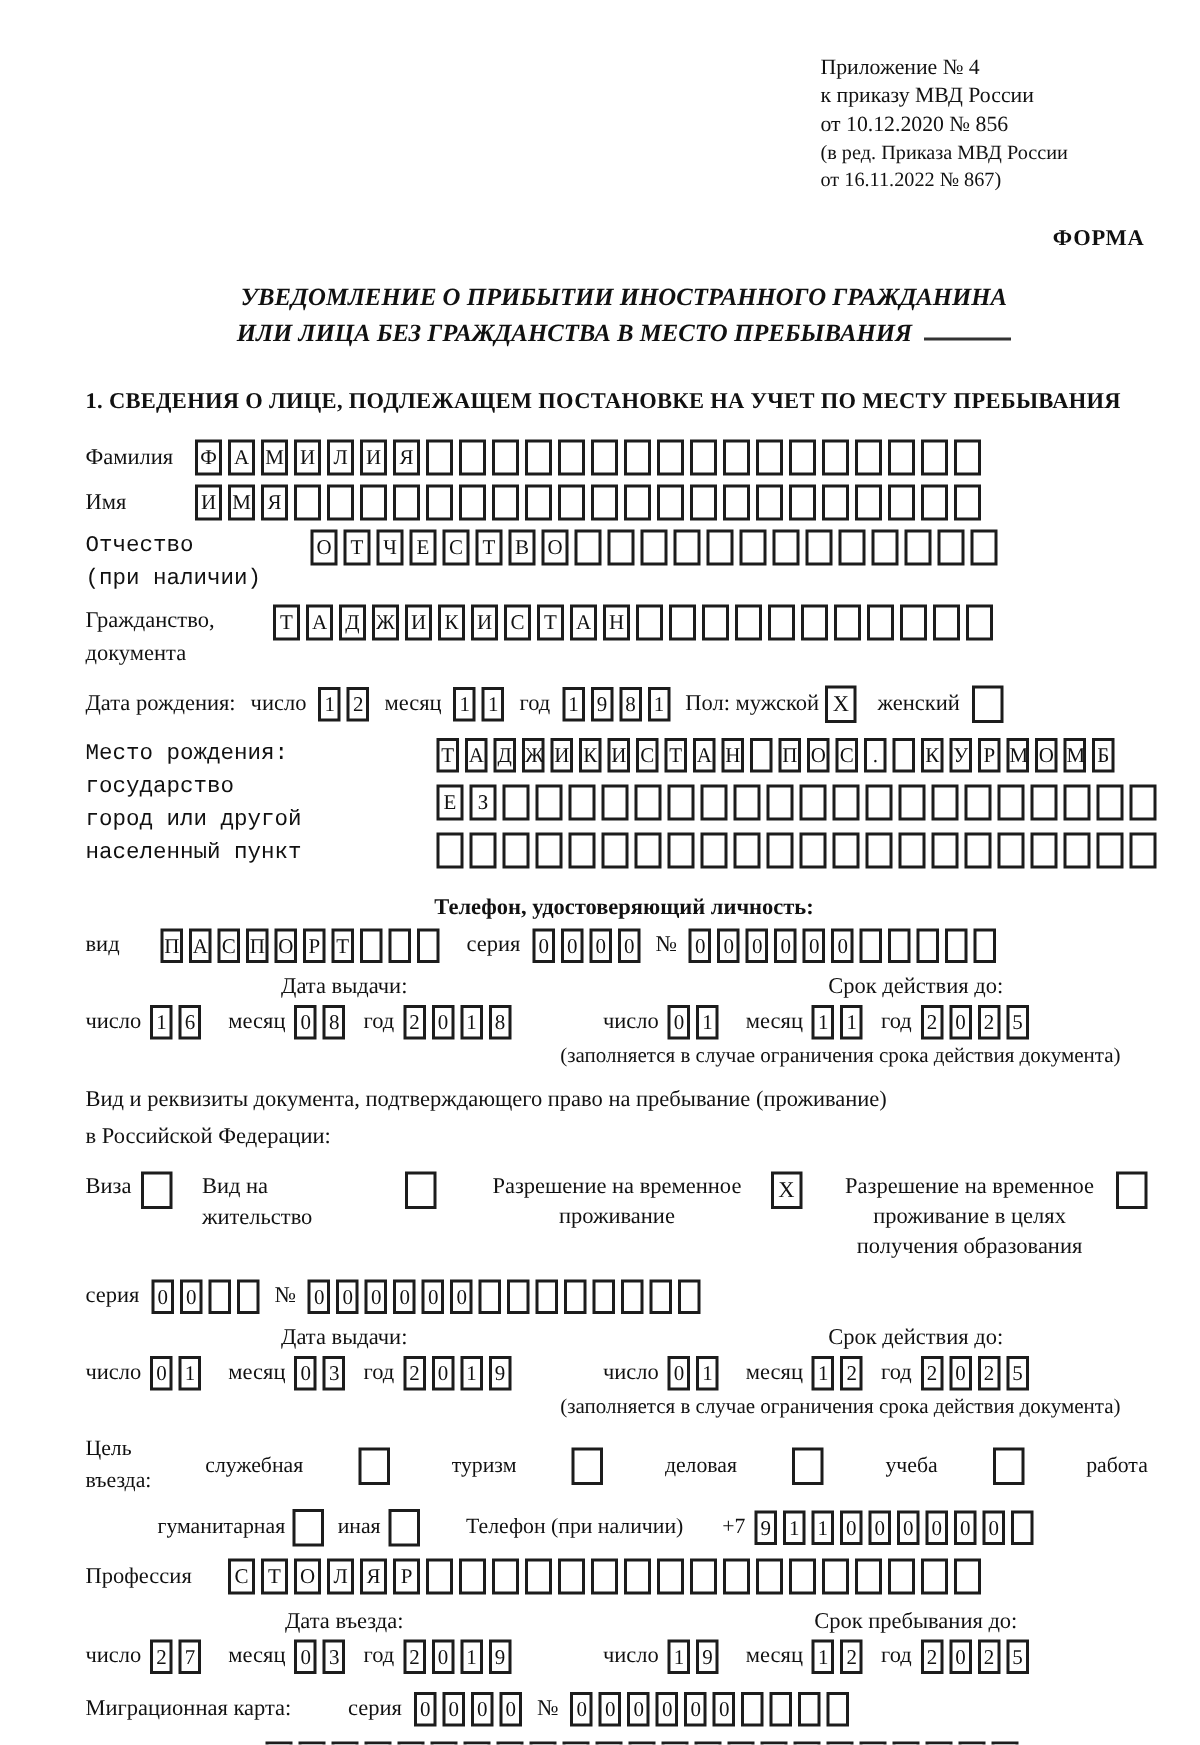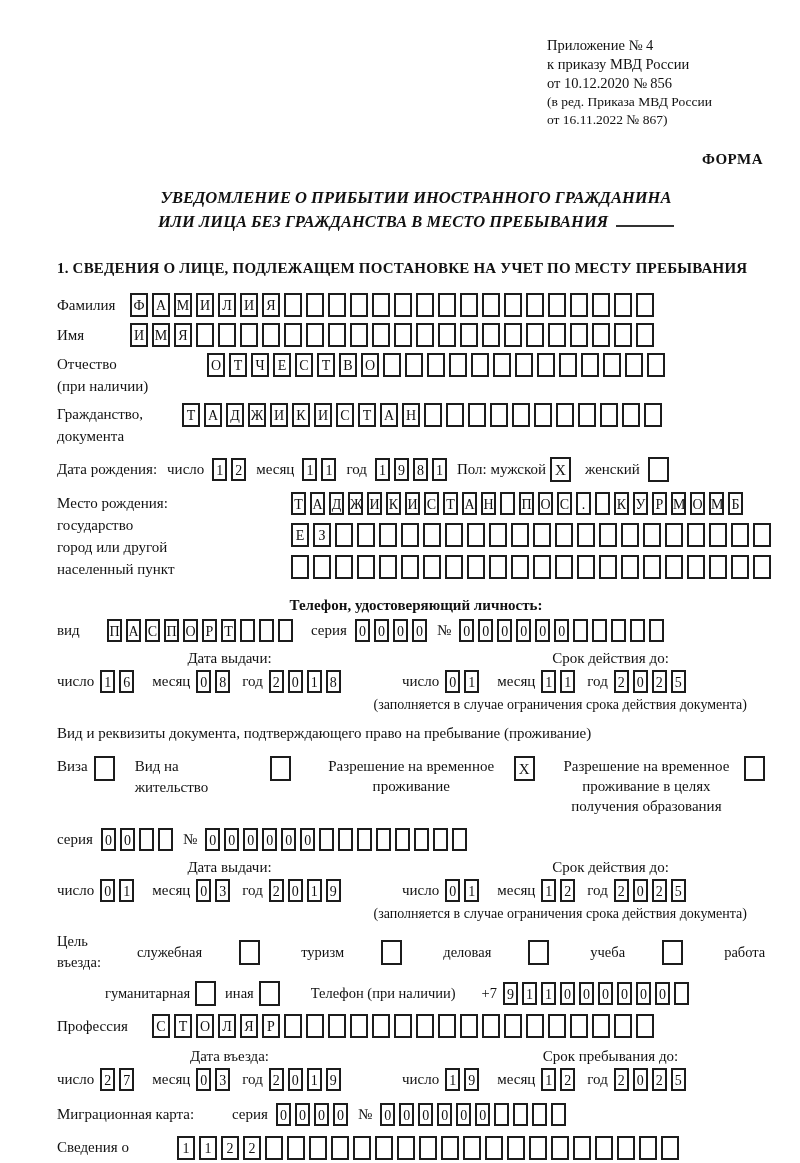--- a/index.html
+++ b/index.html
@@ -22,21 +22,21 @@
   .cells { display:flex; }
   .cell {
     width:18px; height:24px; border:2px solid #1c1c1c; margin-right:4px;
     text-align:center; line-height:21px; font-size:14px; flex:none;
   }
   .sm .cell { width:15px; height:23px; }
   .stack .cells { margin-bottom:8px; }
   .lbl { line-height:21px; }
   .lblcol div { line-height:22px; }
   .w73 { width:73px; flex:none; }
-  .w150 { width:150px; flex:none; }
+  .w150 { width:150px; flex:none;font-family:Liberation Mono, monospace; }
   .w125 { width:125px; flex:none; }
   .w95 { width:95px; flex:none; }
   .w120 { width:120px; flex:none; }
   .checkbox {
     display:inline-block; width:21px; height:25px; border:2px solid #1c1c1c;
     text-align:center; line-height:22px; font-size:15px; flex:none;
   }
   .gap6 { margin-left:6px; } .gap10 { margin-left:10px; } .gap14 { margin-left:14px; }
   .mr4 { margin-right:4px; } .mr8 { margin-right:8px; }
 
@@ -393,20 +393,21 @@
             <span class="cell">2</span>
             <span class="cell">5</span>
           </span>
       </div>
     </div>
     <div class="dnote">(заполняется в случае ограничения срока действия документа)</div>
   </div>
 
   <div style="margin-top:8px; line-height:25px;">
     <div>Вид и реквизиты документа, подтверждающего право на пребывание (проживание)</div>
+    <div>в Российской Федерации:</div>
   </div>
 
   <div class="opts">
     <span class="lbl">Виза</span>
     <span class="checkbox"></span>
     <span class="lbl gap10">Вид на жительство</span>
     <span class="checkbox gap14" style="margin-left:18px;"></span>
     <span class="optlbl gap14" style="width:200px;">Разрешение на временное проживание</span>
     <span class="checkbox">X</span>
     <span class="optlbl gap10" style="width:190px;">Разрешение на временное проживание в целях получения образования</span>

